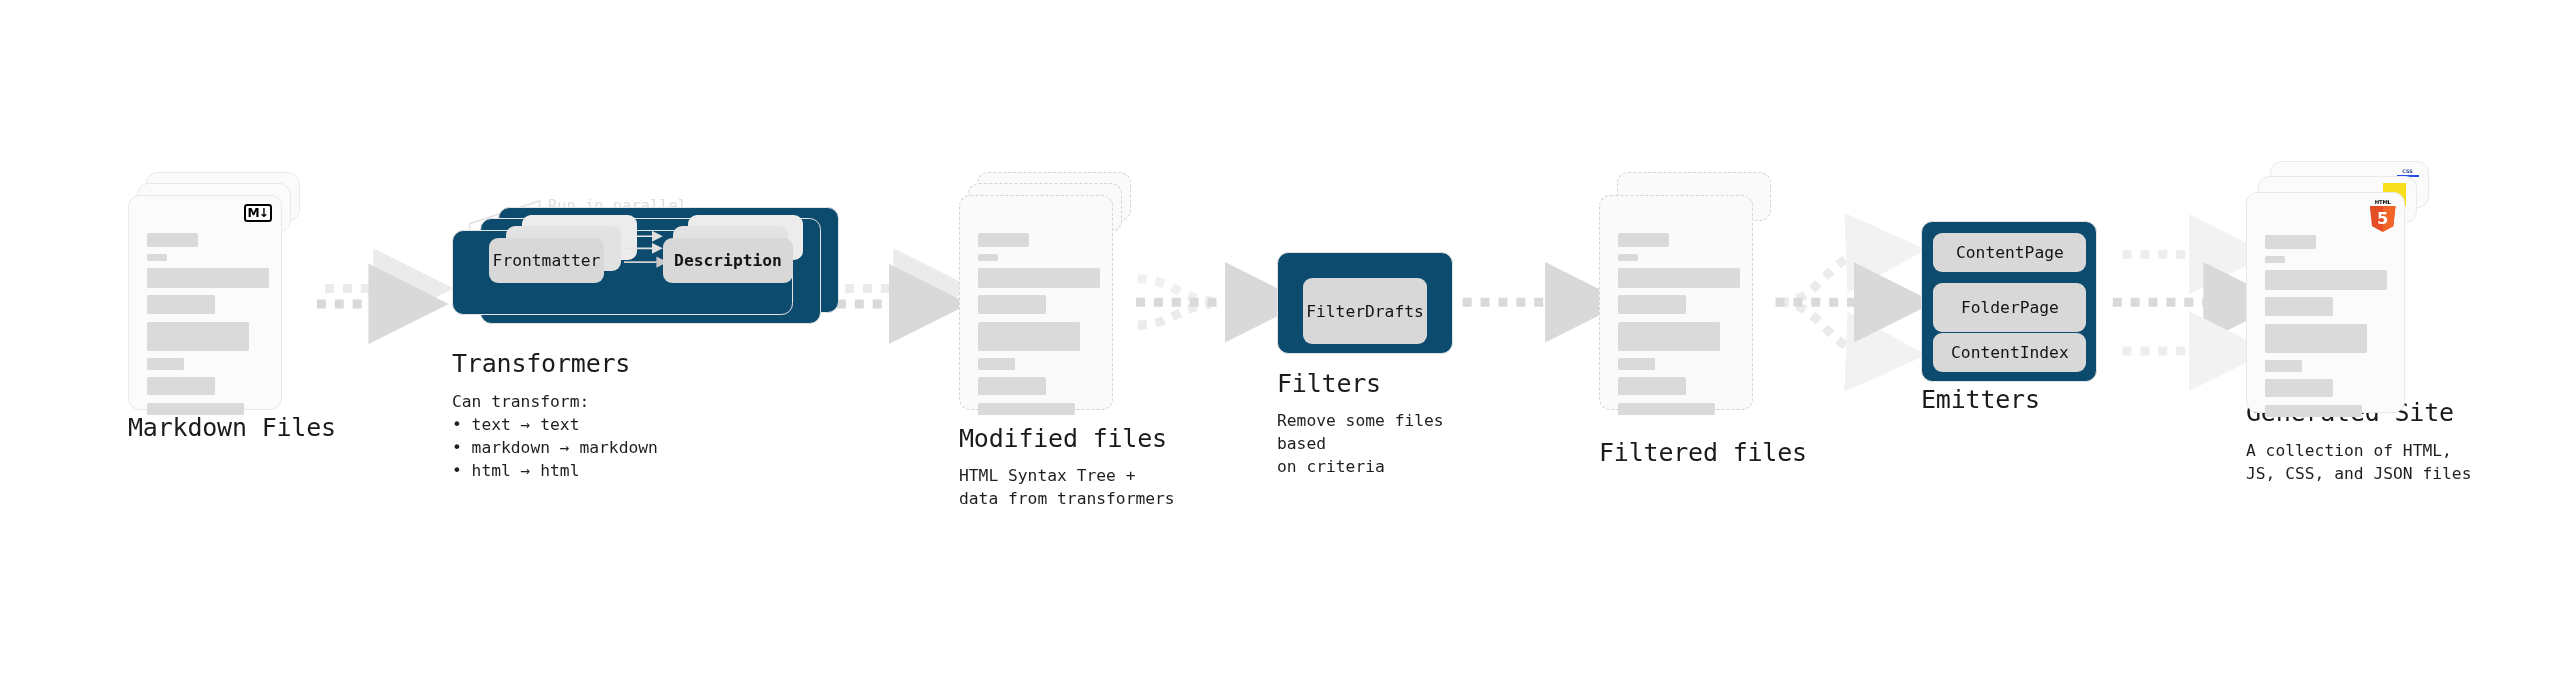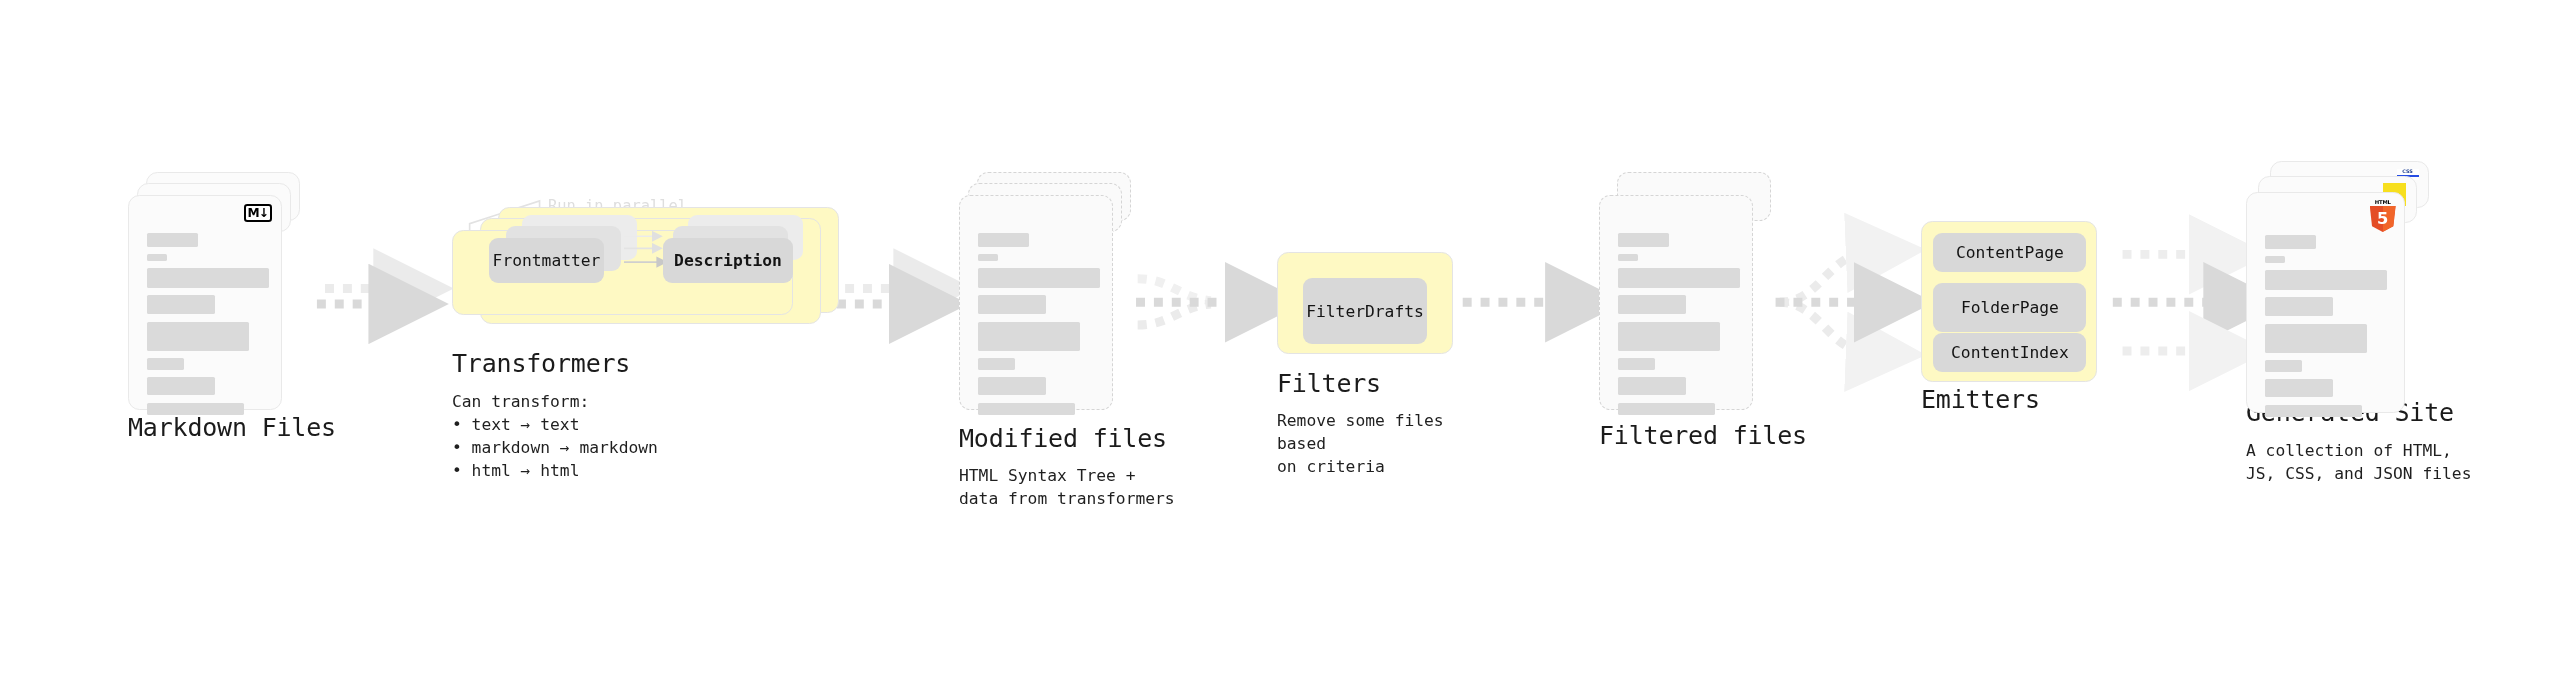--- a/index.html
+++ b/index.html
@@ -76,21 +76,21 @@
     clip-path: polygon(0 0, 100% 0, 82% 78%, 0 100%);
   }
   .html5-mark .five {
     position: relative; z-index: 2; color: #fff; font-weight: bold;
     font-family: "DejaVu Sans", sans-serif; font-size: 16.3px; line-height: 1;
   }
 
   
   .procbox {
     position: absolute; border: 1.6px solid #e4e4e4;
-    border-radius: 11.4px; background: #fef9c3;
+    border-radius: 11.4px; background: #0c4a6e;
   }
   .chip {
     position: absolute; background: #d8d8d8; border-radius: 9px;
     display: flex; align-items: center; justify-content: center;
     font-size: 16.3px; color: #141414; white-space: nowrap;
   }
   .chip.ghost1 { background: #e2e2e2; }
   .chip.ghost2 { background: #ececec; }
 
   .parallel-label {
@@ -267,21 +267,21 @@
           <div class="bar" style="width:19.5px;height:6.5px;"></div>
           <div class="bar" style="width:122px;height:19.5px;margin-top:4.1px;"></div>
           <div class="bar" style="width:68px;height:19.5px;"></div>
           <div class="bar" style="width:102px;height:29px;"></div>
           <div class="bar" style="width:37px;height:12.2px;"></div>
           <div class="bar" style="width:68px;height:18px;"></div>
           <div class="bar" style="width:97px;height:12.2px;"></div>
         </div>
       </div>
     </div>
-    <div class="node-title" style="margin-top:12px;">Filtered files</div>
+    <div class="node-title" style="margin-top:29px;">Filtered files</div>
   </div>
 
   <div class="node" style="left:1921px; top:221px; width:211px;">
     <div style="position:relative; width:176px; height:161px;">
       <div class="procbox" style="left:0; top:0; width:176px; height:161px;">
         <div class="chip" style="left:11.4px; top:11.4px; width:153px; height:39px;">
           <span>ContentPage</span>
         </div>
         <div class="chip" style="left:11.4px; top:61px; width:153px; height:49px;">
           <span>FolderPage</span>

